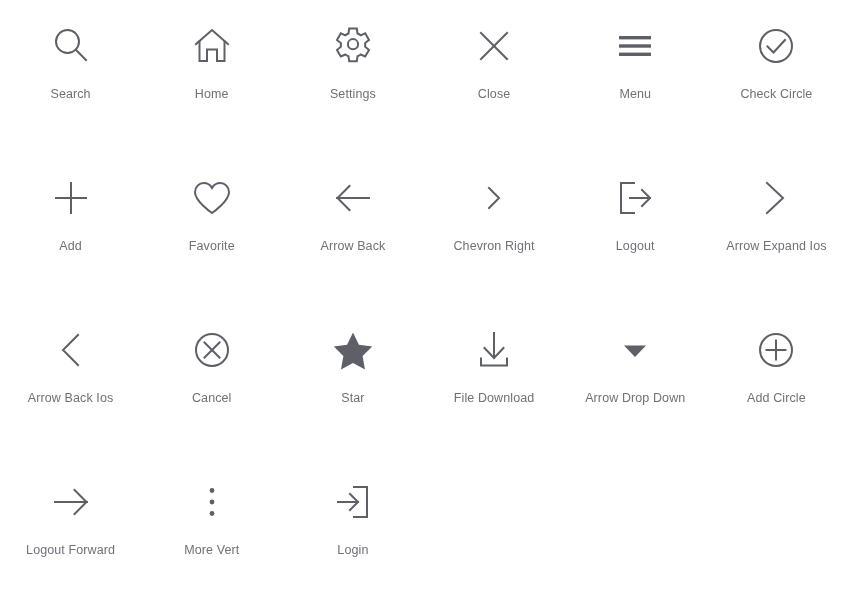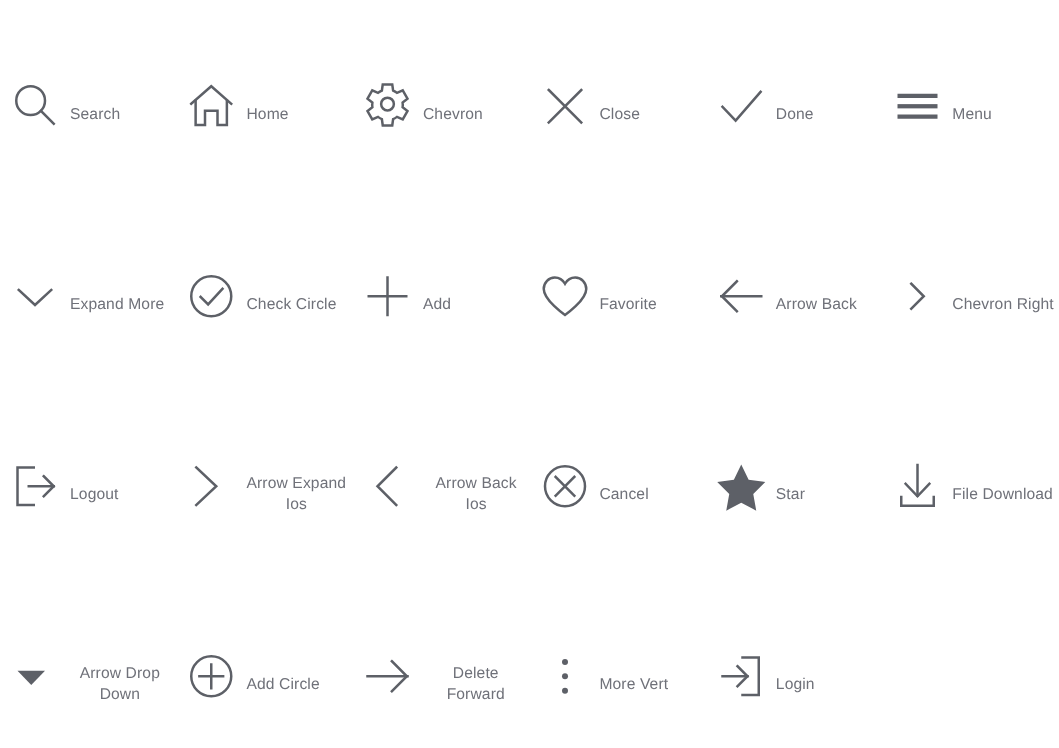--- a/index.html
+++ b/index.html
@@ -21,20 +21,21 @@
     grid-template-columns: repeat(6, 1fr);
     grid-template-rows: repeat(4, 152px);
     width: 847px;
     height: 608px;
     padding-top: 0px;
     box-sizing: border-box;
   }
 
   .cell {
     display: flex;
+    flex-direction: column;
     align-items: center;
     justify-content: flex-start;
     padding-top: 18px;
     box-sizing: border-box;
   }
 
   .glyph {
     width: 56px;
     height: 56px;
     display: flex;
@@ -96,61 +97,45 @@
     <span class="label">Home</span>
   </div>
 
   <div class="cell">
     <span class="glyph">
       <svg viewBox="0 0 48 48">
         <path class="st" stroke-linejoin="round" stroke-linecap="round" d="M20.2 6.5 h7.6 l0.7 5.0 a13 13 0 0 1 3.1 1.8 l4.6 -2.0 l3.8 6.6 l-3.9 3.2 a13 13 0 0 1 0 3.6 l3.9 3.2 l-3.8 6.6 l-4.6 -2.0 a13 13 0 0 1 -3.1 1.8 l-0.7 5.0 h-7.6 l-0.7 -5.0 a13 13 0 0 1 -3.1 -1.8 l-4.6 2.0 l-3.8 -6.6 l3.9 -3.2 a13 13 0 0 1 0 -3.6 l-3.9 -3.2 l3.8 -6.6 l4.6 2.0 a13 13 0 0 1 3.1 -1.8 Z"></path>
         <circle class="st" cx="24" cy="22.2" r="5.1"></circle>
       </svg>
     </span>
-    <span class="label">Chevron</span>
+    <span class="label">Settings</span>
   </div>
 
   <div class="cell">
     <span class="glyph">
       <svg viewBox="0 0 48 48">
         <line class="st" x1="11" y1="11" x2="37" y2="37" stroke-linecap="round"></line>
         <line class="st" x1="37" y1="11" x2="11" y2="37" stroke-linecap="round"></line>
       </svg>
     </span>
     <span class="label">Close</span>
   </div>
 
-  <div class="cell">
-    <span class="glyph">
-      <svg viewBox="0 0 48 48">
-        <path class="st" d="M9 24.5 L19.5 35.5 L39.5 12.5" stroke-linecap="round" stroke-linejoin="round"></path>
-      </svg>
-    </span>
-    <span class="label">Done</span>
-  </div>
 
   <div class="cell">
     <span class="glyph">
       <svg viewBox="0 0 48 48">
         <rect class="fl" x="8" y="14" width="32" height="3.4"></rect>
         <rect class="fl" x="8" y="22.3" width="32" height="3.4"></rect>
         <rect class="fl" x="8" y="30.6" width="32" height="3.4"></rect>
       </svg>
     </span>
     <span class="label">Menu</span>
   </div>
 
-  <div class="cell">
-    <span class="glyph">
-      <svg viewBox="0 0 48 48">
-        <path class="st" d="M11 19 L24 31 L37 19" stroke-linecap="round" stroke-linejoin="round"></path>
-      </svg>
-    </span>
-    <span class="label">Expand More</span>
-  </div>
 
   <div class="cell">
     <span class="glyph">
       <svg viewBox="0 0 48 48">
         <circle class="st" cx="24" cy="24" r="16"></circle>
         <path class="st" d="M15.5 24.5 L21.5 30.5 L33 18" stroke-linecap="round" stroke-linejoin="round"></path>
       </svg>
     </span>
     <span class="label">Check Circle</span>
   </div>
@@ -274,21 +259,21 @@
     <span class="label">Add Circle</span>
   </div>
 
   <div class="cell">
     <span class="glyph">
       <svg viewBox="0 0 48 48">
         <line class="st" x1="8" y1="24" x2="40" y2="24" stroke-linecap="round"></line>
         <path class="st" d="M27.5 12 L39.5 24 L27.5 36" stroke-linecap="round" stroke-linejoin="round"></path>
       </svg>
     </span>
-    <span class="label">Delete Forward</span>
+    <span class="label">Logout Forward</span>
   </div>
 
   <div class="cell">
     <span class="glyph">
       <svg viewBox="0 0 48 48">
         <circle class="fl" cx="24" cy="12.5" r="2.4"></circle>
         <circle class="fl" cx="24" cy="24" r="2.4"></circle>
         <circle class="fl" cx="24" cy="35.5" r="2.4"></circle>
       </svg>
     </span>

